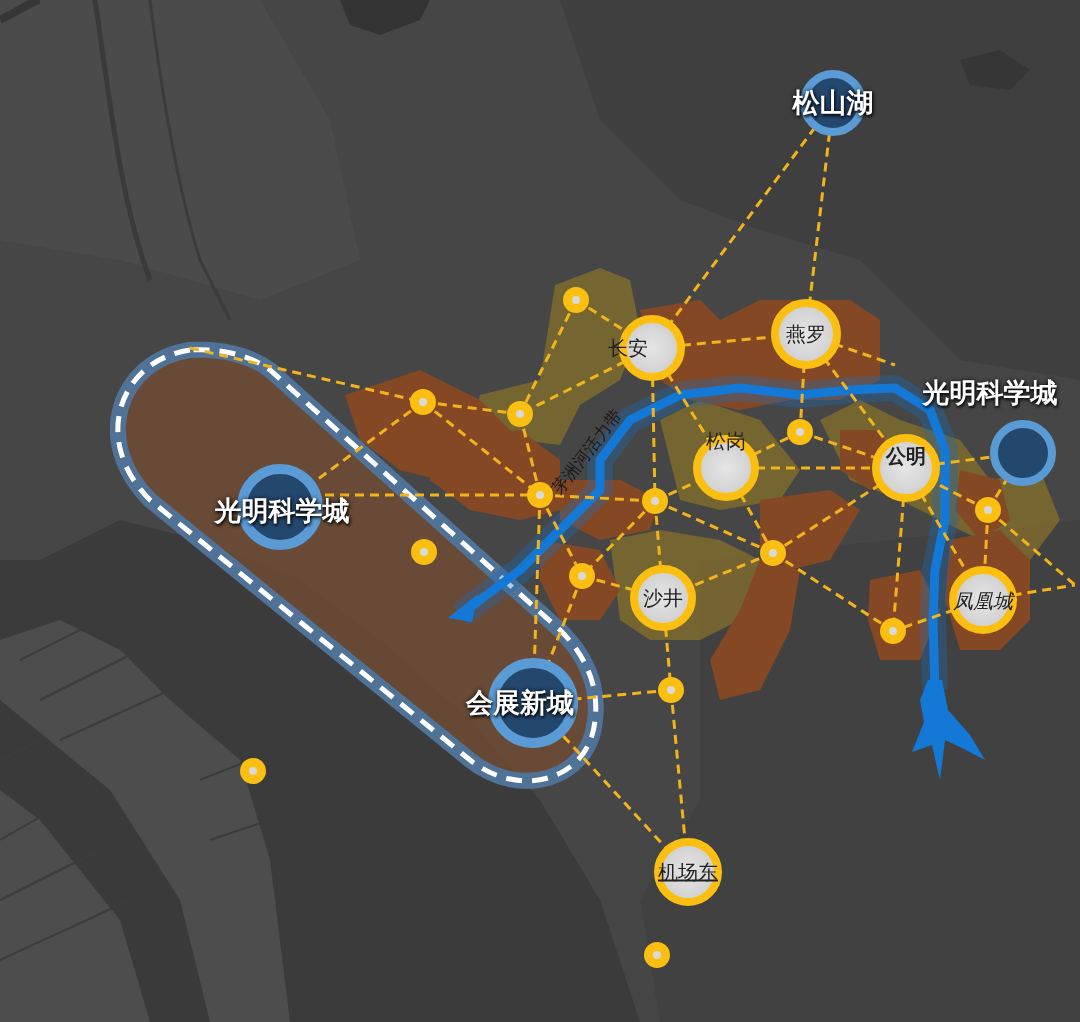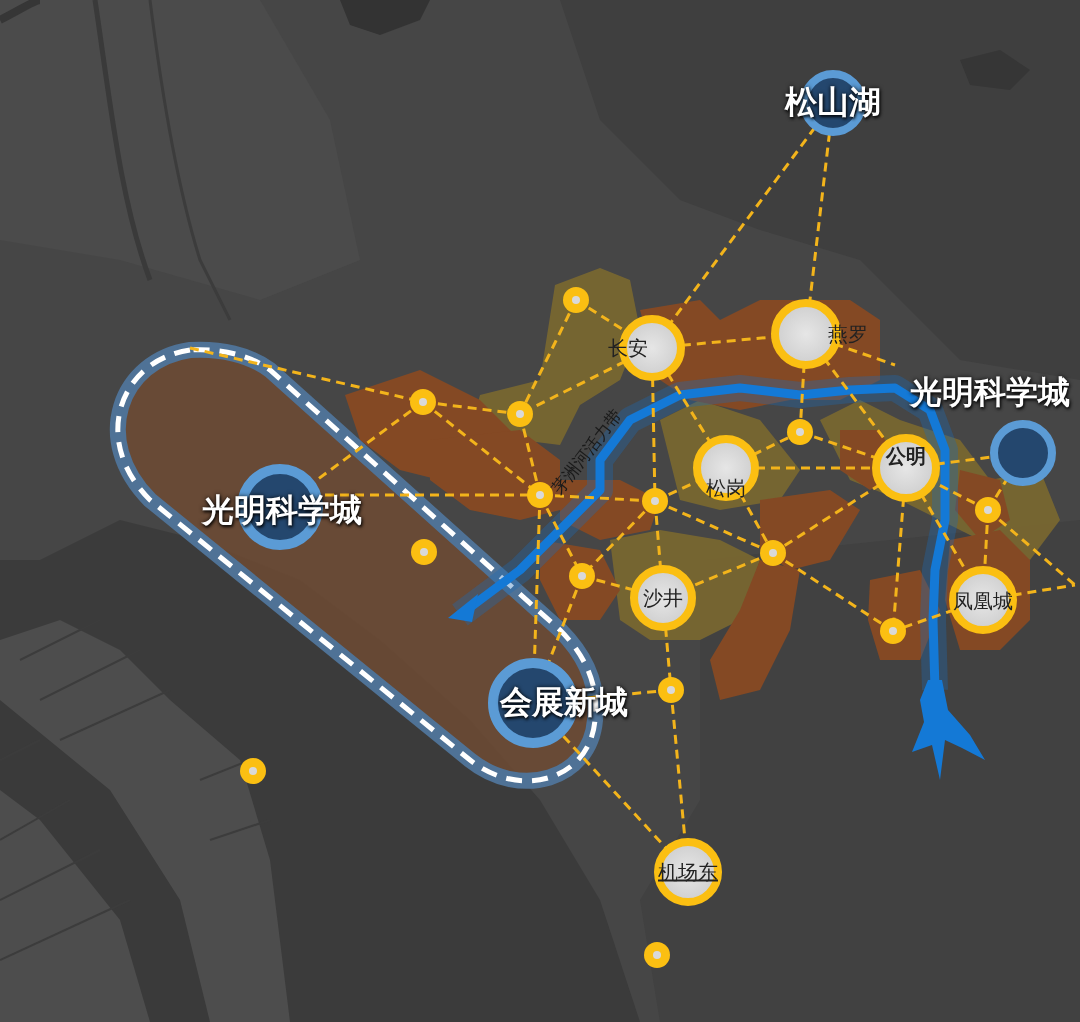--- a/index.html
+++ b/index.html
@@ -1,20 +1,20 @@
 <!DOCTYPE html>
 <html><head>
   <meta charset="utf-8">
   <style>
     html, body { margin: 0; padding: 0; background: #3a3a3a; }
     body { width: 1080px; height: 1022px; overflow: hidden; position: relative;
            font-family: "DejaVu Sans", "Liberation Sans", sans-serif; }
     #map { position: absolute; left: 0; top: 0; width: 1080px; height: 1022px; }
     .lbl { position: absolute; white-space: nowrap; transform: translate(-50%, -50%); }
-    .lbl-major { color: #ffffff; font-weight: bold; font-size: 32px;
+    .lbl-major { color: #ffffff; font-weight: bold; font-size: 27px;
                  text-shadow: 0 0 4px rgba(0,0,0,0.85), 1px 2px 3px rgba(0,0,0,0.8); letter-spacing: 0px; }
     .lbl-node { color: #222222; font-size: 20px; }
     .lbl-corridor { color: #1a1a1a; font-size: 17px; transform: translate(-50%, -50%) rotate(-52deg); }
   </style>
 </head>
 <body>
 
 <svg id="map" viewBox="0 0 1080 1022" xmlns="http://www.w3.org/2000/svg">
   <defs>
     <pattern id="hatch" width="6" height="6" patternUnits="userSpaceOnUse" patternTransform="rotate(45)">
@@ -235,23 +235,23 @@
       </g>
     <g>
         <circle cx="533" cy="703" r="40" fill="#24476e" stroke="#5b9bd5" stroke-width="10"></circle>
       </g>
   </g>
 </svg>
 
 <div class="lbl lbl-major" style="left:833px; top:103px;">松山湖</div>
 <div class="lbl lbl-major" style="left:990px; top:393px;">光明科学城</div>
 <div class="lbl lbl-major" style="left:282px; top:511px;">光明科学城</div>
-<div class="lbl lbl-major" style="left:564px; top:703px;text-align:center;">会展新城</div>
+<div class="lbl lbl-major" style="left:520px; top:703px;text-align:center;">会展新城</div>
 
 <div class="lbl lbl-node" style="left:628px; top:348px;">长安</div>
-<div class="lbl lbl-node" style="left:848px; top:334px;">燕罗</div>
-<div class="lbl lbl-node" style="left:726px; top:488px;">松岗</div>
+<div class="lbl lbl-node" style="left:806px; top:334px;">燕罗</div>
+<div class="lbl lbl-node" style="left:726px; top:441px;">松岗</div>
 <div class="lbl lbl-node" style="left:906px; top:456px;font-weight:bold;">公明</div>
 <div class="lbl lbl-node" style="left:663px; top:598px;">沙井</div>
-<div class="lbl lbl-node" style="left:983px; top:601px;">凤凰城</div>
+<div class="lbl lbl-node" style="left:983px; top:601px;font-style:italic;">凤凰城</div>
 <div class="lbl lbl-node" style="left:688px; top:872px;text-decoration:underline;">机场东</div>
 
 <div class="lbl lbl-corridor" style="left:587px; top:452px;">茅洲河活力带</div>
 
 </body></html>

